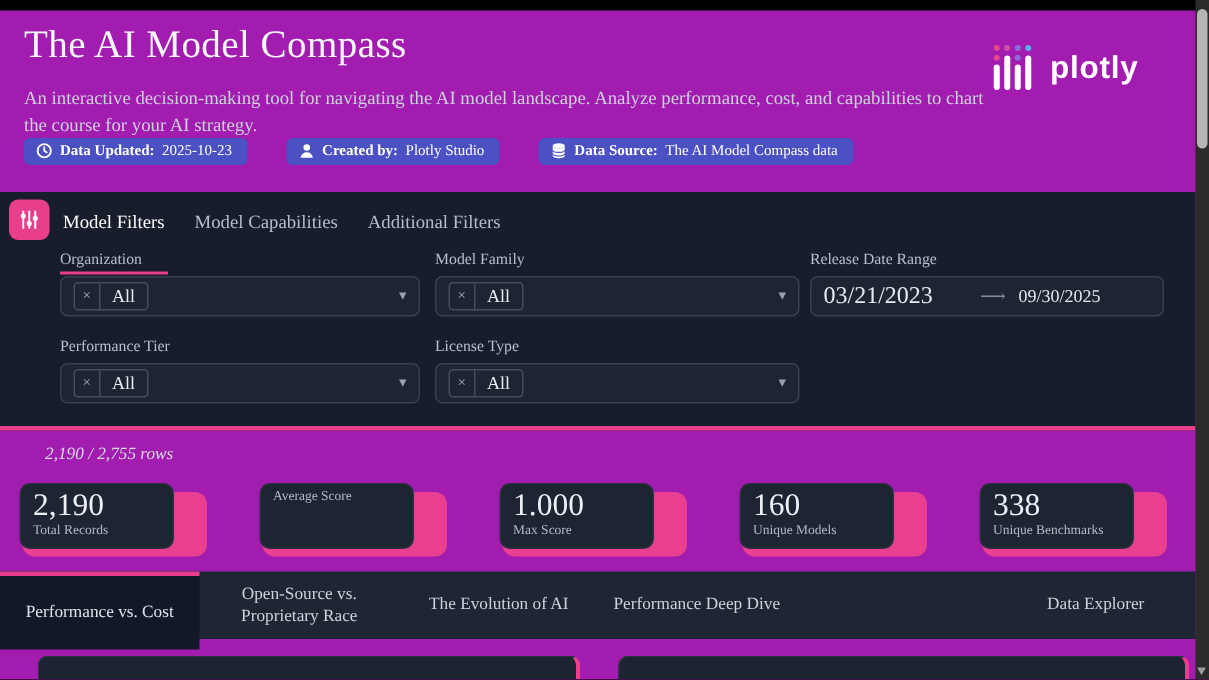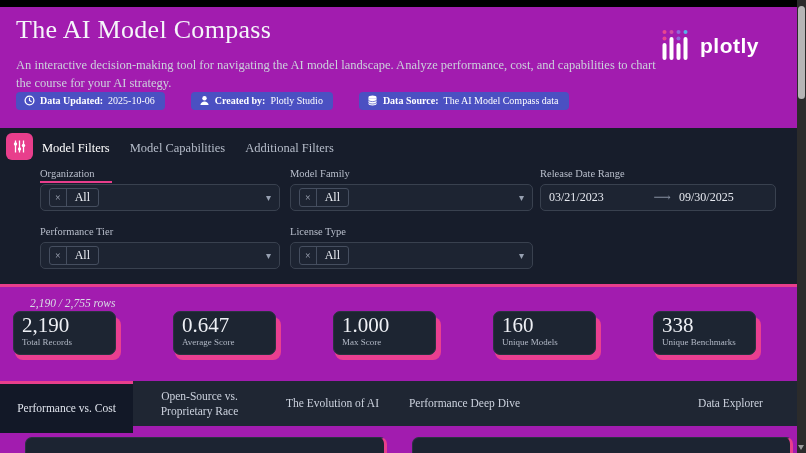--- a/index.html
+++ b/index.html
@@ -43,27 +43,27 @@
   .fgroup label { display:block; font-size:10.5px; color:#b9bfcc; margin-bottom:5px; }
   .select, .date-input {
     background:#1d2432; border:1px solid #39414f; border-radius:5px; height:27px;
     display:flex; align-items:center; padding:0 8px; cursor:pointer;
   }
   .chip { display:flex; align-items:stretch; border:1px solid #454e5f; border-radius:3px; overflow:hidden; height:19px; }
   .chip-x { display:flex; align-items:center; padding:0 5px; font-size:10px; color:#aab1c0; border-right:1px solid #454e5f; }
   .chip-v { display:flex; align-items:center; padding:0 8px; font-size:12px; color:#eaedf3; }
   .caret { margin-left:auto; color:#97a0b1; font-size:10px; line-height:1; }
   .date-input { cursor:text; }
-  .date-start { width:96px; font-size:12px; color:#e6e9f0; }
+  .date-start { width:96px; font-size:16px; color:#e6e9f0; }
   .date-arrow { width:34px; text-align:center; color:#848d9e; font-size:12px; }
   .date-end { flex:1; font-size:12px; color:#e6e9f0; }
 
   
   .rows-summary { position:absolute; left:30px; top:297px; font-style:italic; font-size:11.5px; color:#d8dbe4; }
-  .stat-card { position:absolute; top:311px; width:108px; height:49px; }
+  .stat-card { position:absolute; top:322px; width:125px; height:49px; }
   .stat-pink { position:absolute; left:2px; top:6px; right:0; bottom:0; background:#ea3f90; border-radius:8px; }
   .stat-dark {
     position:absolute; left:0; top:0; width:103px; height:44px;
     background:#1d2532; border:1px solid #2a3240; border-radius:7px; padding:2px 0 0 8px;
   }
   .stat-value { font-size:21px; color:#eef0f5; line-height:1.1; }
   .stat-label { font-size:9px; color:#b2b9c6; margin-top:0px; }
 
   
   .view-tabs { position:absolute; left:0; top:381px; width:797px; height:45px; background:#1f2633; }
@@ -102,21 +102,21 @@
   <h1 class="page-title">The AI Model Compass</h1>
   <p class="page-subtitle">An interactive decision-making tool for navigating the AI model landscape. Analyze performance, cost, and capabilities to chart the course for your AI strategy.</p>
 
   <div class="badge-row">
     <span class="badge">
       <svg width="11" height="11" viewBox="0 0 12 12">
           <circle cx="6" cy="6" r="4.8" fill="none" stroke="#fff" stroke-width="1.4"></circle>
           <path d="M6 3.4V6l1.8 1.2" fill="none" stroke="#fff" stroke-width="1.3" stroke-linecap="round"></path>
         </svg>
       <b>Data Updated:</b>
-      <span class="bval">2025-10-06</span>
+      <span class="bval">2025-10-23</span>
     </span>
     <span class="badge">
       <svg width="11" height="11" viewBox="0 0 12 12">
           <circle cx="6" cy="3.6" r="2.4" fill="#fff"></circle>
           <path d="M1.5 11c.4-2.6 2.2-4 4.5-4s4.1 1.4 4.5 4z" fill="#fff"></path>
         </svg>
       <b>Created by:</b>
       <span class="bval">Plotly Studio</span>
     </span>
     <span class="badge">
@@ -224,21 +224,20 @@
   <div class="stat-card" style="left:13px;">
     <div class="stat-pink"></div>
     <div class="stat-dark">
       <div class="stat-value">2,190</div>
       <div class="stat-label">Total Records</div>
     </div>
   </div>
   <div class="stat-card" style="left:173px;">
     <div class="stat-pink"></div>
     <div class="stat-dark">
-      <div class="stat-value">0.647</div>
       <div class="stat-label">Average Score</div>
     </div>
   </div>
   <div class="stat-card" style="left:333px;">
     <div class="stat-pink"></div>
     <div class="stat-dark">
       <div class="stat-value">1.000</div>
       <div class="stat-label">Max Score</div>
     </div>
   </div>

